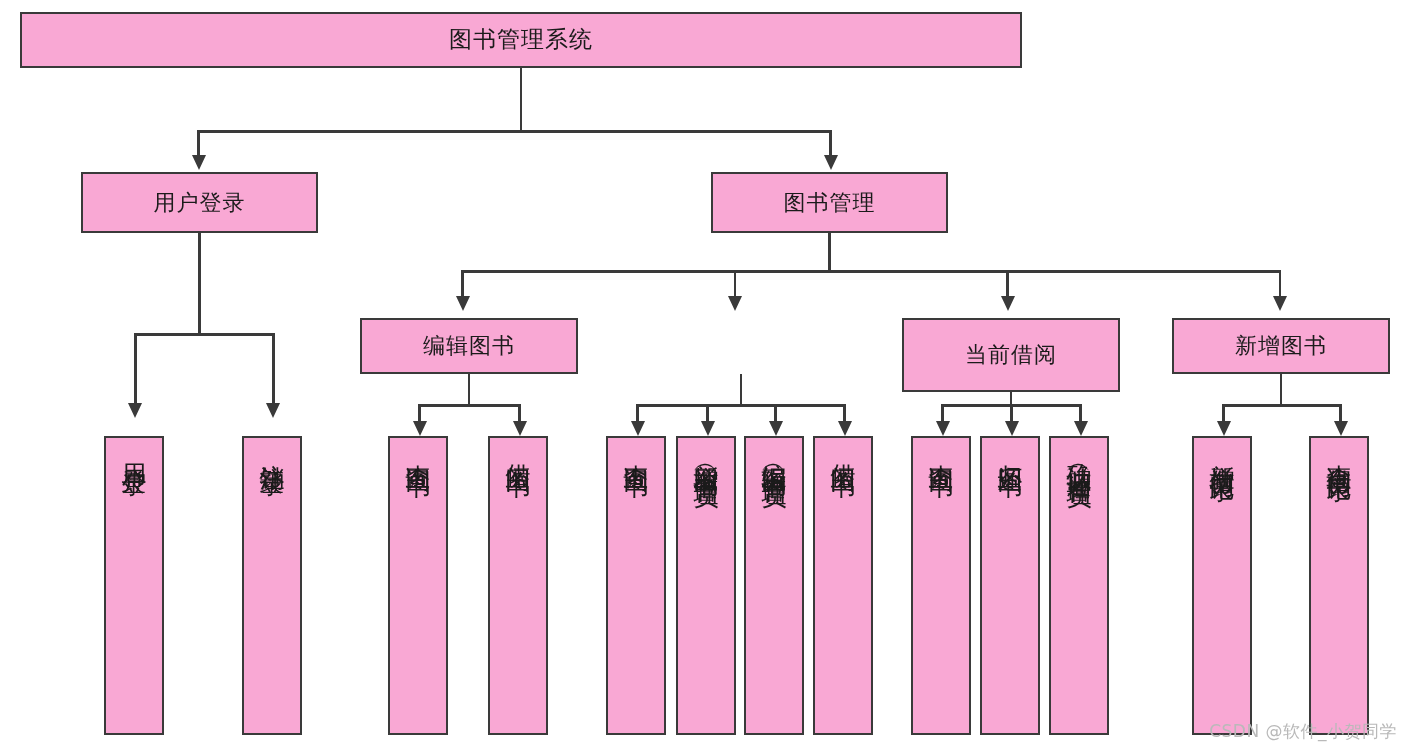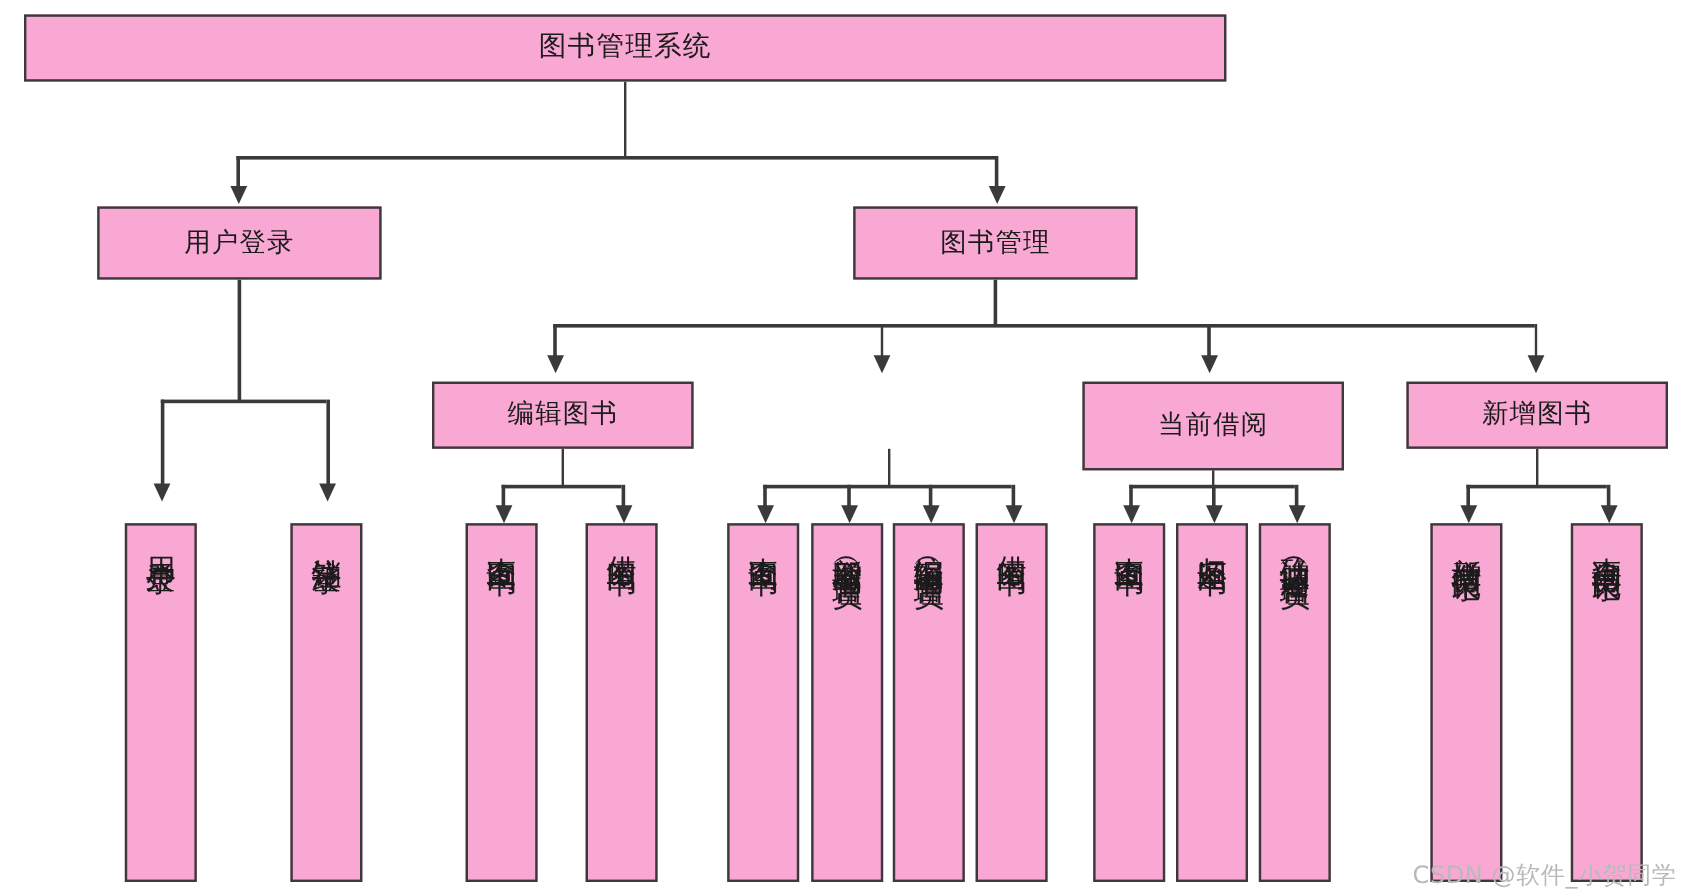--- a/index.html
+++ b/index.html
@@ -65,21 +65,21 @@
     width:0;height:0;
     border-left:7px solid transparent;
     border-right:7px solid transparent;
     border-top:15px solid #3a3a3a;
     z-index:2;
   }
   
   #watermark{
     position:absolute;
     right:8px;bottom:4px;
-    font-size:20px;
+    font-size:17px;
     color:#b9b9b9;
     letter-spacing:0.5px;
     z-index:6;
     pointer-events:none;
     white-space:nowrap;
   }
 </style>
 </head>
 <body>
 

